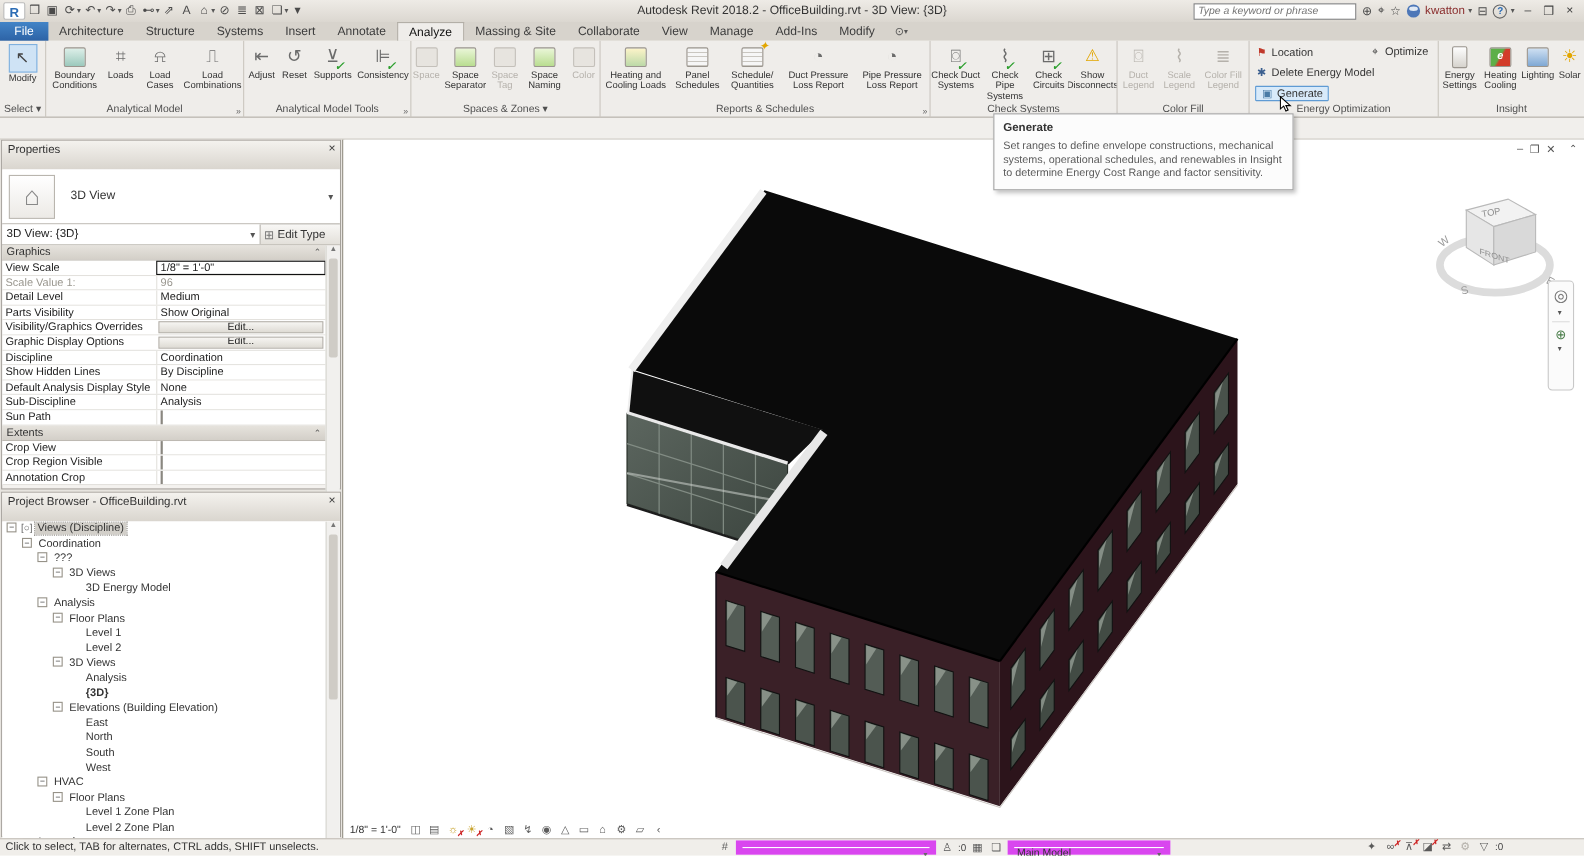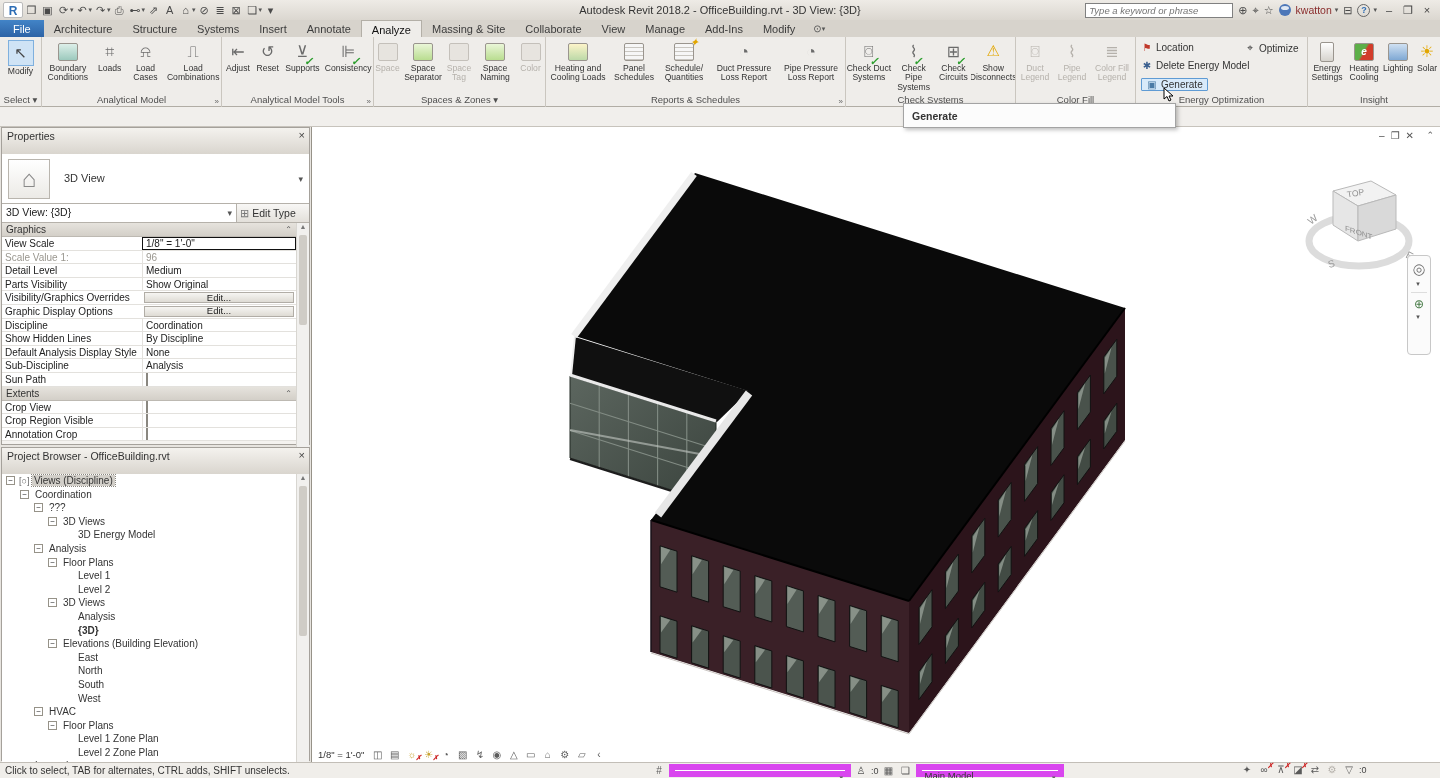--- a/index.html
+++ b/index.html
@@ -346,21 +346,21 @@
   </div>
 
   <div class="panel" style="left:1016px;width:120px">
     <div class="btns">
       <div class="rb dis" style="width:38px">
         <span class="ic">⌼</span>
         <span>Duct Legend</span>
       </div>
       <div class="rb dis" style="width:36px">
         <span class="ic">⌇</span>
-        <span>Pipe Legend</span>
+        <span>Scale Legend</span>
       </div>
       <div class="rb dis" style="width:44px">
         <span class="ic">≣</span>
         <span>Color Fill Legend</span>
       </div>
     </div>
     <div class="plabel"><span>Color Fill</span></div>
   </div>
 
   <div class="panel" style="left:1136px;width:172px">
@@ -690,20 +690,21 @@
     <span class="vi">▭</span>
     <span class="vi">⌂</span>
     <span class="vi">⚙</span>
     <span class="vi">▱</span>
     <span class="vi">‹</span>
   </div>
 </div>
 
 <div class="tooltip">
   <div class="tt-title">Generate</div>
+  <div class="tt-p">Set ranges to define envelope constructions, mechanical systems, operational schedules, and renewables in Insight to determine Energy Cost Range and factor sensitivity.</div>
 </div>
 
 <div class="statusbar">
   <span class="sb-msg">Click to select, TAB for alternates, CTRL adds, SHIFT unselects.</span>
   <div class="sb-abs" style="left:652px">
     <span class="si">#</span>
     <span class="sb-combo" style="width:182px"><span></span><span class="cdd">▾</span></span>
     <span class="si">♙</span>
     <span class="cnt">:0</span>
     <span class="si">▦</span>

